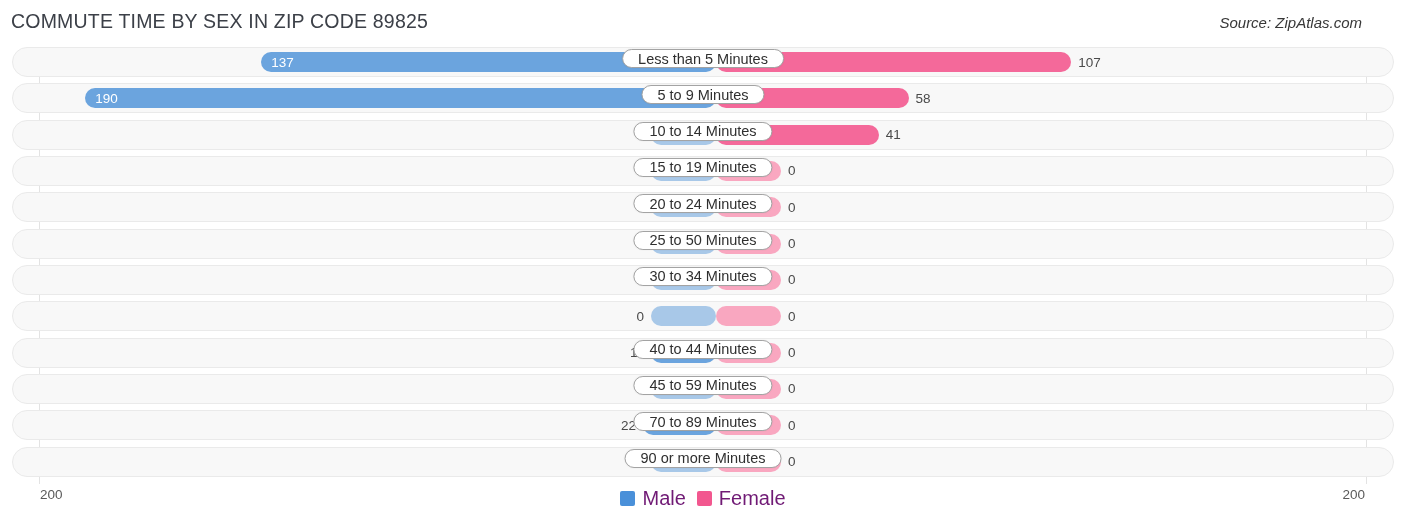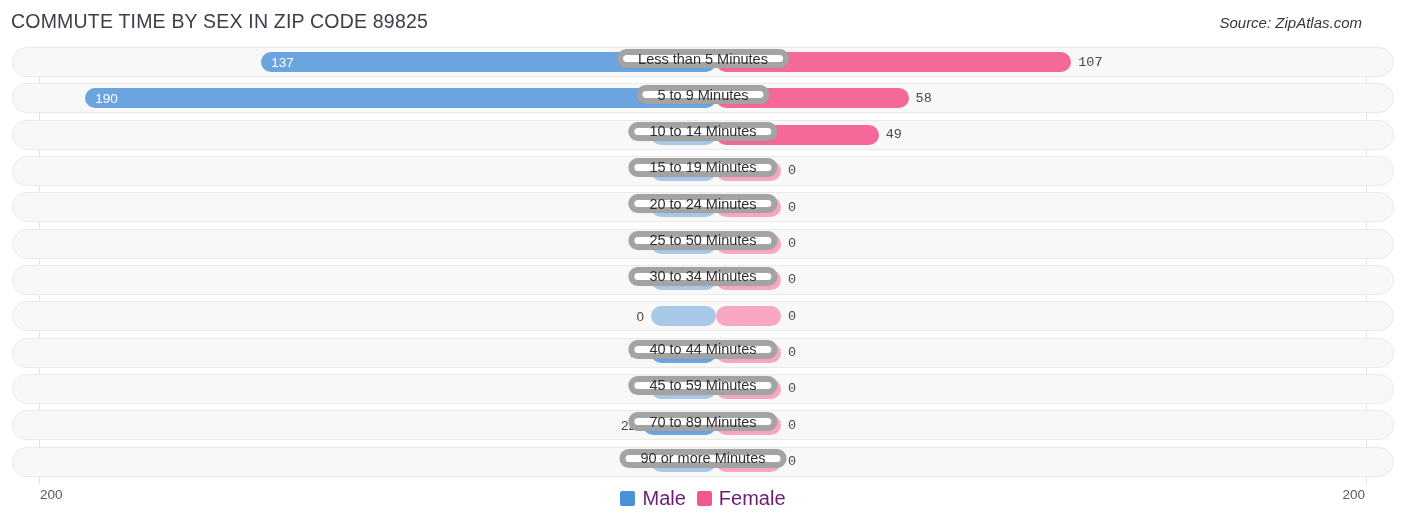--- a/index.html
+++ b/index.html
@@ -68,28 +68,28 @@
   }
   .bar-female.zeroish { background: #f9a7c0; }
 
   .val {
     position: absolute; top: 0; height: 30px;
     display: flex; align-items: center;
     font-size: 13.5px; color: #4a4a4a; white-space: nowrap;
   }
   .val.male-out  { transform: translateX(-100%); padding-right: 7px; }
   .val.male-in   { padding-left: 10px; color: #ffffff; }
-  .val.female-out{ padding-left: 7px; font-family: Liberation Mono, monospace; }
+  .val.female-out{ padding-left: 7px; }
 
   .cat-pill {
     position: absolute; left: 50%; top: 2px;
     transform: translateX(-50%);
     height: 19px; padding: 0 15px;
     display: flex; align-items: center; justify-content: center;
-    background: #ffffff; border: 6px solid #a3a3a3;
+    background: #ffffff; border: 1px solid #a3a3a3;
     border-radius: 13px;
     font-size: 14.5px; color: #2f2f2f; white-space: nowrap;
     box-shadow: 0 0 2px rgba(0,0,0,.07);
   }
 
   
   .footer { position: absolute; left: 11px; top: 484px; width: 1384px; height: 36px; }
   .tick {
     position: absolute; top: 3px;
     font-size: 13.5px; color: #5a5a5a;
@@ -139,21 +139,21 @@
             <div class="val female-out" style="left: 884.56px;">58</div>
           </div>
           <div class="cat-pill">5 to 9 Minutes</div>
         </div>
         <div class="row" style="top: 72.66px;">
           <div class="track"></div>
           <div class="bars">
             <div class="bar-male zeroish" style="width: 65px;"></div>
             <div class="val male-out" style="left: 627px;">0</div>
             <div class="bar-female" style="width: 162.68px;"></div>
-            <div class="val female-out" style="left: 854.68px;">49</div>
+            <div class="val female-out" style="left: 854.68px;">41</div>
           </div>
           <div class="cat-pill">10 to 14 Minutes</div>
         </div>
         <div class="row" style="top: 108.99px;">
           <div class="track"></div>
           <div class="bars">
             <div class="bar-male zeroish" style="width: 65px;"></div>
             <div class="val male-out" style="left: 627px;">0</div>
             <div class="bar-female zeroish" style="width: 65px;"></div>
             <div class="val female-out" style="left: 757px;">0</div>

